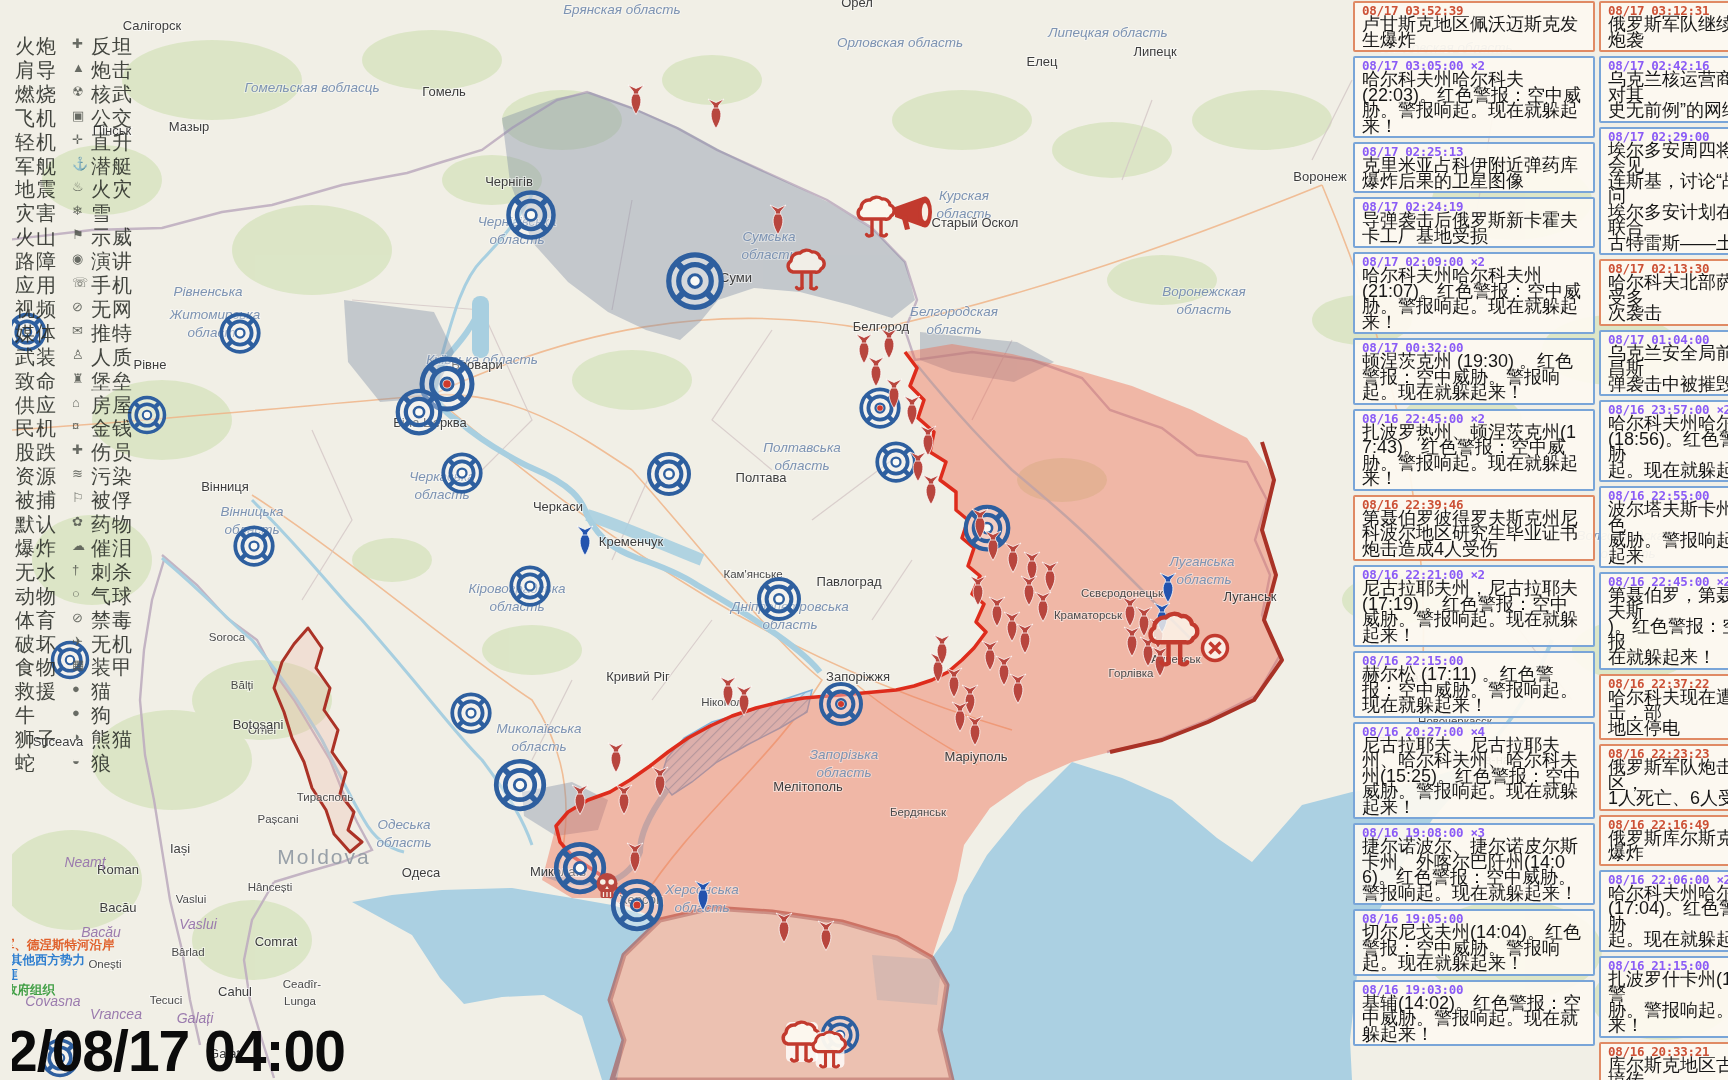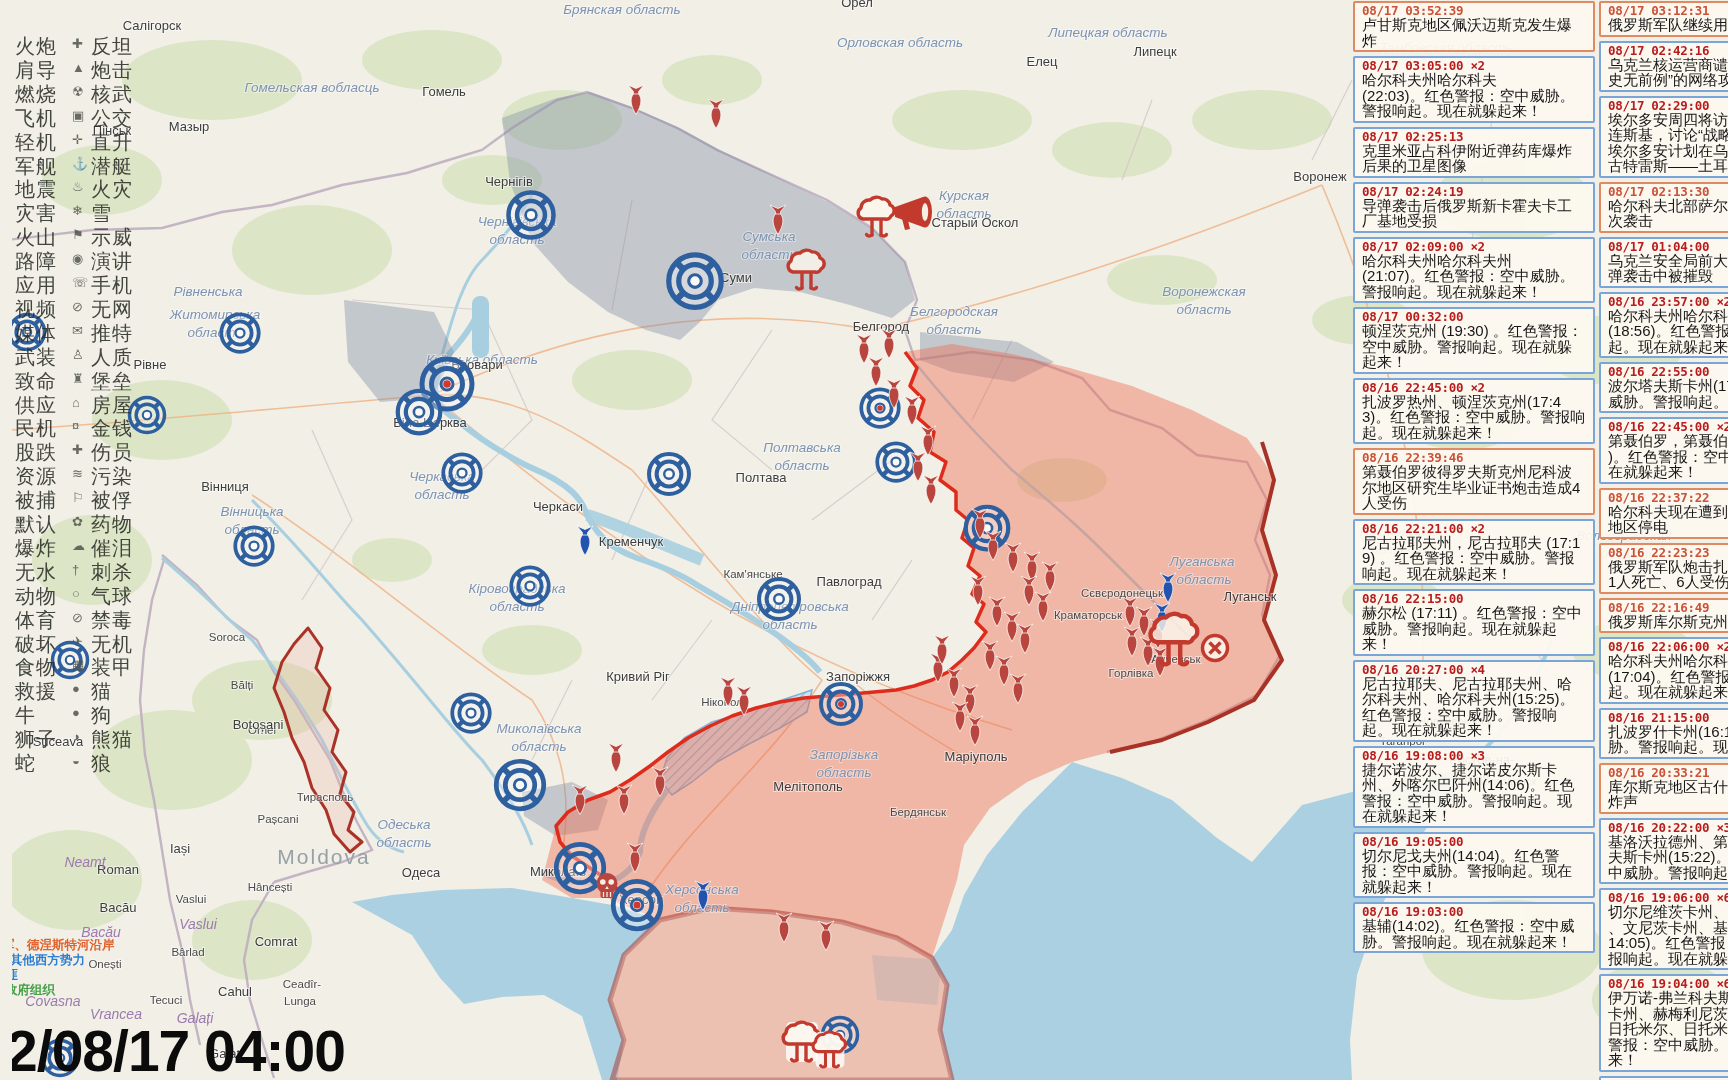--- a/index.html
+++ b/index.html
@@ -27,23 +27,23 @@
   #stamp{position:absolute;left:-98px;top:1018px;font-size:57px;font-weight:800;
     color:#0b0b0b;letter-spacing:-1px;white-space:nowrap}
   
   .feed{position:absolute;top:1px;width:242px;display:flex;flex-direction:column;gap:4px}
   #feed-col1{left:1341px}
   #feed-col2{left:1587px}
   .card{background:rgba(253,249,240,.93);border:2px solid #79a5d8;border-radius:2px;
     padding:1px 7px 2px;box-sizing:border-box}
   .card.alert{border-color:#e08a64}
   .card-hd{font-family:"DejaVu Sans Mono",monospace;font-size:12.5px;font-weight:700;
-    line-height:13px;color:#b91c1c;letter-spacing:-.3px}
+    line-height:13px;color:#8b5cf6;letter-spacing:-.3px}
   .card.alert .card-hd{color:#cc5136}
-  .card-bd{font-size:15px;line-height:15.5px;color:#161616;white-space:pre-wrap;word-break:break-all}
+  .card-bd{font-size:18px;line-height:15.5px;color:#161616;white-space:pre-wrap;word-break:break-all}
 </style>
 </head>
 <body>
 
 <div id="stage">
 
   <svg id="map-svg" width="1728" height="1080" viewBox="0 0 1728 1080">
     <defs>
       <pattern id="hatch" width="7" height="7" patternTransform="rotate(45)" patternUnits="userSpaceOnUse">
         <rect width="7" height="7" fill="#cfe2ee"></rect>

